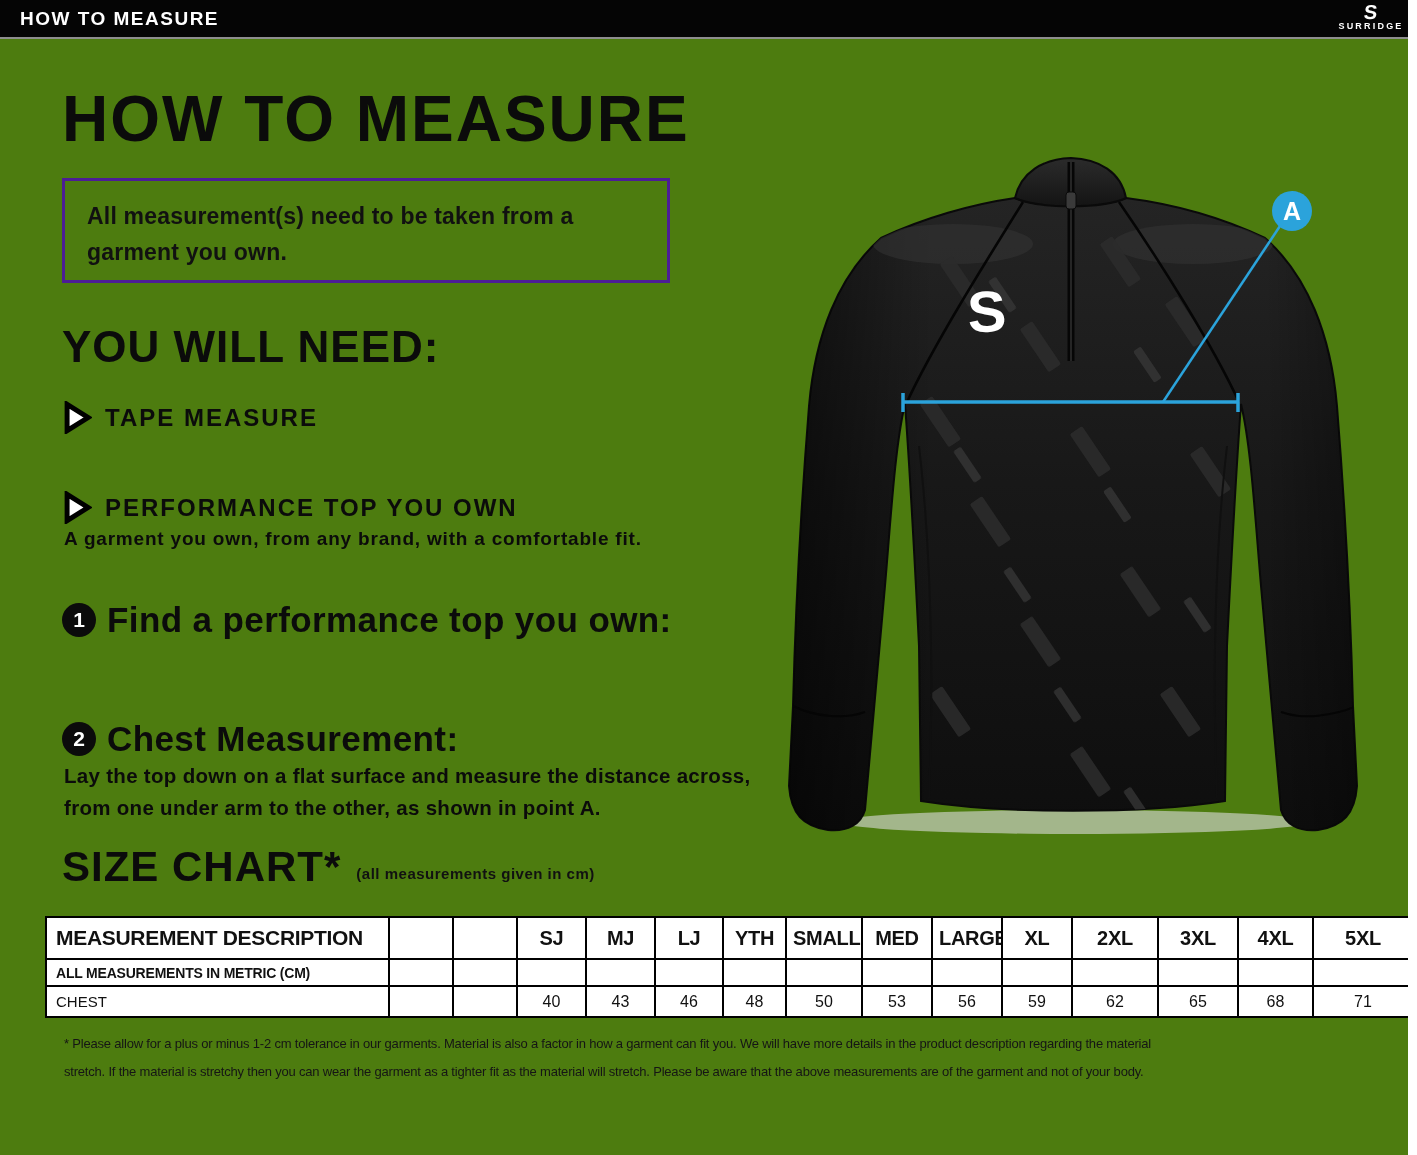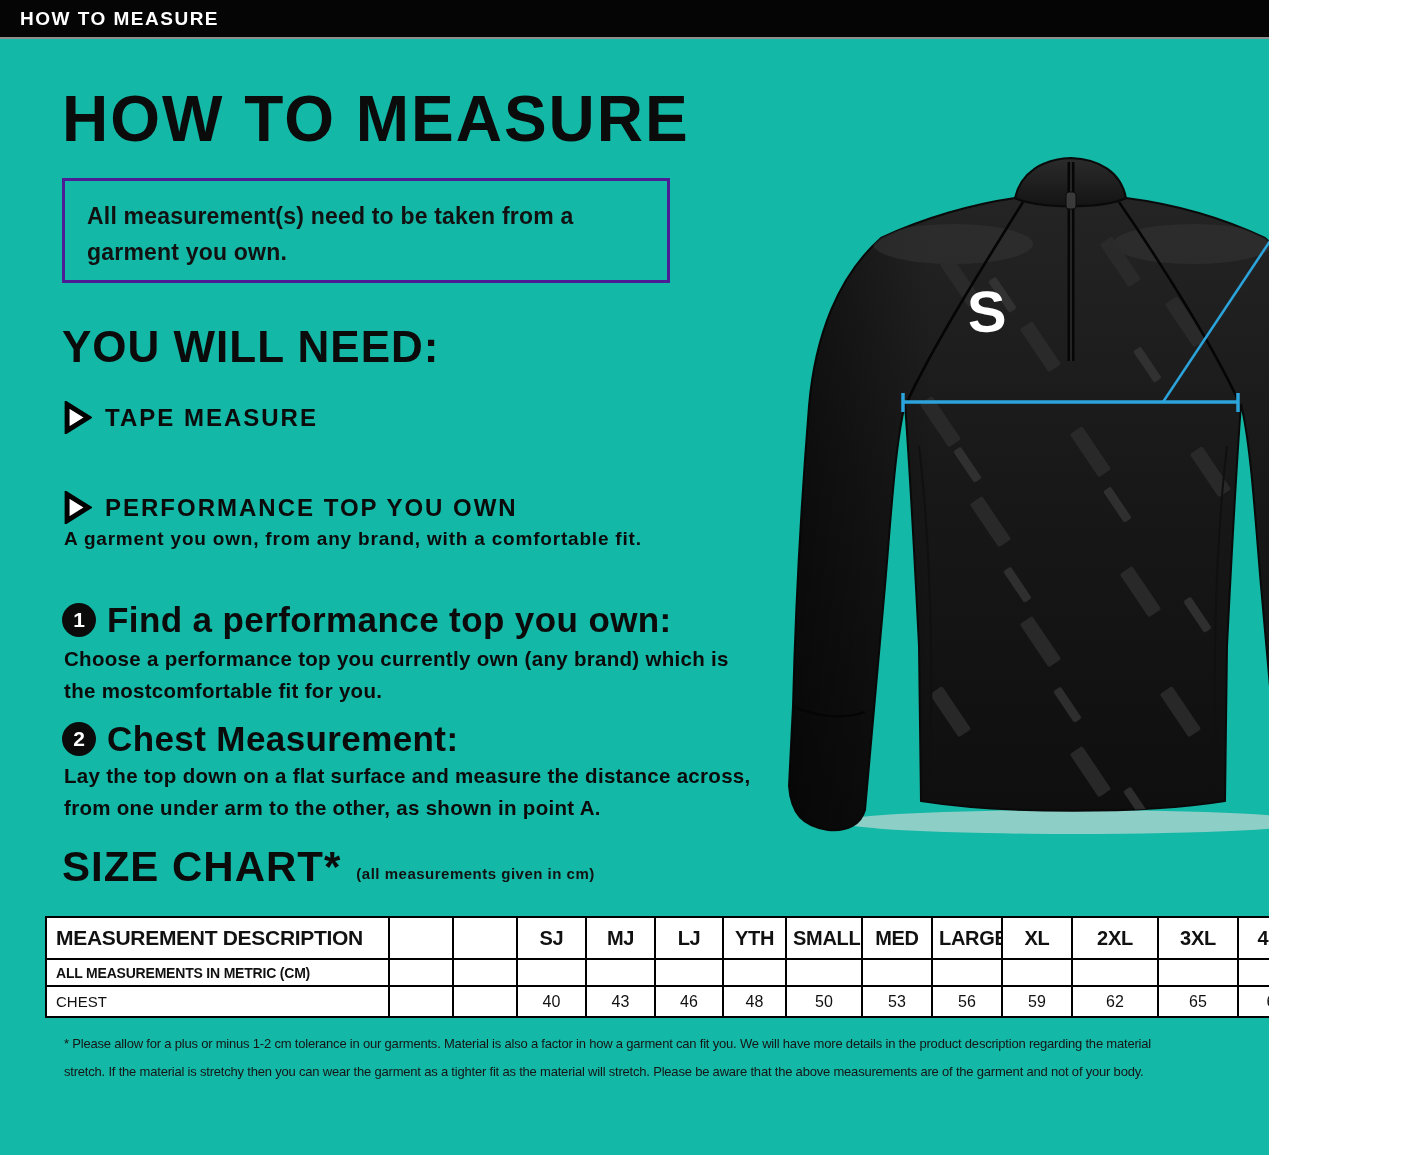--- a/index.html
+++ b/index.html
@@ -1,17 +1,17 @@
 <!DOCTYPE html>
 <html><head>
 <meta charset="utf-8">
 <style>
   html,body{margin:0;padding:0;background:#fff;}
   #canvas{
-    position:relative;width:1269px;height:1155px;background:#14b8a6;
+    position:relative;width:1408px;height:1155px;background:#4d7c0f;
     font-family:"Liberation Sans","DejaVu Sans",sans-serif;color:#111;overflow:hidden;
   }
   
   .topbar{position:absolute;left:0;top:0;width:1417px;height:37px;background:#050505;}
   .topbar-title{position:absolute;left:20px;top:8px;color:#fff;font-size:19px;font-weight:700;letter-spacing:1.5px;}
   .topbar-rule{position:absolute;left:0;top:37px;width:1417px;height:2px;background:#8e8e8e;}
   .brand{position:absolute;right:10px;top:3px;width:72px;display:flex;flex-direction:column;align-items:center;color:#fff;}
   .brand .s-glyph{font-size:20px;font-weight:700;line-height:18px;transform:skewX(-6deg);}
   .brand .brand-word{font-size:9px;font-weight:700;letter-spacing:2.2px;line-height:11px;}
   
@@ -81,21 +81,20 @@
       <path d="M4,3 L23,15 L4,27 Z" fill="#fff" stroke="#000" stroke-width="4.5" stroke-linejoin="miter"></path>
     </svg>
     <span class="need-title">PERFORMANCE TOP YOU OWN</span>
   </div>
   <div class="need-desc" style="top:528px;">A garment you own, from any brand, with a comfortable fit.</div>
 
   <div class="step-head" style="top:600px;">
     <span class="step-num">1</span>
     <span class="step-title">Find a performance top you own:</span>
   </div>
-  <div class="step-body" style="top:643px;width:672px;">Choose a performance top  you currently own (any brand) which is the mostcomfortable fit for you.</div>
 
   <div class="step-head" style="top:719px;">
     <span class="step-num">2</span>
     <span class="step-title">Chest Measurement:</span>
   </div>
   <div class="step-body" style="top:760px;width:716px;">Lay the top down on a flat surface and measure the distance across, from one under arm to the other, as shown in point A.</div>
 
   <div class="sc-head">
     <span class="sc-title">SIZE CHART*</span>
     <span class="sc-sub">(all measurements given in cm)</span>

